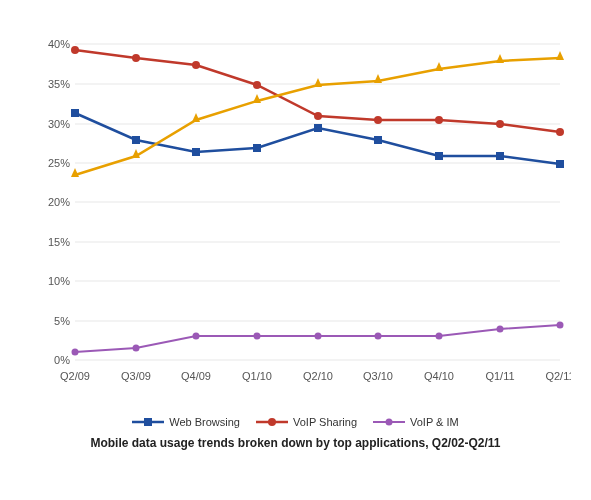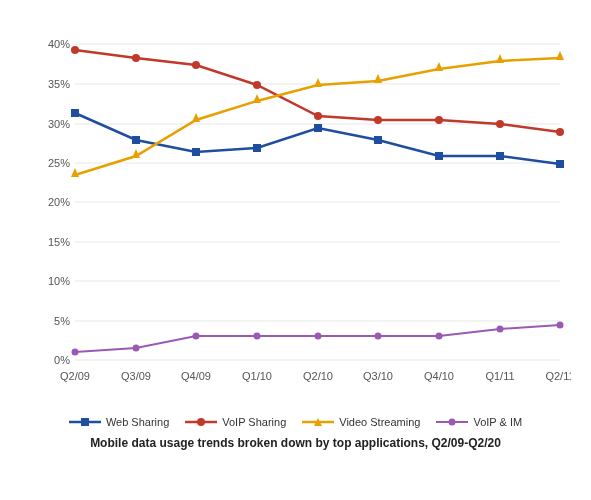--- a/index.html
+++ b/index.html
@@ -133,44 +133,37 @@
     </svg>
   </div>
 
   <div class="legend">
 
     <div class="legend-item">
       <svg width="32" height="10">
         <line x1="0" y1="5" x2="32" y2="5" stroke="#1f4e9e" stroke-width="2.5"></line>
         <rect x="12" y="1" width="8" height="8" fill="#1f4e9e"></rect>
       </svg>
-      <span>Web Sharing</span>
+      <span>Web Browsing</span>
     </div>
 
     <div class="legend-item">
       <svg width="32" height="10">
         <line x1="0" y1="5" x2="32" y2="5" stroke="#c0392b" stroke-width="2.5"></line>
         <circle cx="16" cy="5" r="4" fill="#c0392b"></circle>
       </svg>
       <span>VoIP Sharing</span>
     </div>
 
-    <div class="legend-item">
-      <svg width="32" height="10">
-        <line x1="0" y1="5" x2="32" y2="5" stroke="#e8a000" stroke-width="2.5"></line>
-        <polygon points="16,1 12,9 20,9" fill="#e8a000"></polygon>
-      </svg>
-      <span>Video Streaming</span>
-    </div>
 
     <div class="legend-item">
       <svg width="32" height="10">
         <line x1="0" y1="5" x2="32" y2="5" stroke="#9b59b6" stroke-width="2"></line>
         <circle cx="16" cy="5" r="3.5" fill="#9b59b6"></circle>
       </svg>
       <span>VoIP &amp; IM</span>
     </div>
   </div>
 
   <div class="chart-title" style="margin-top:8px;">
-    <span>Mobile data usage trends broken down by top applications, Q2/09-Q2/20</span>
+    <span>Mobile data usage trends broken down by top applications, Q2/02-Q2/11</span>
   </div>
 </div>
 
 </body></html>

